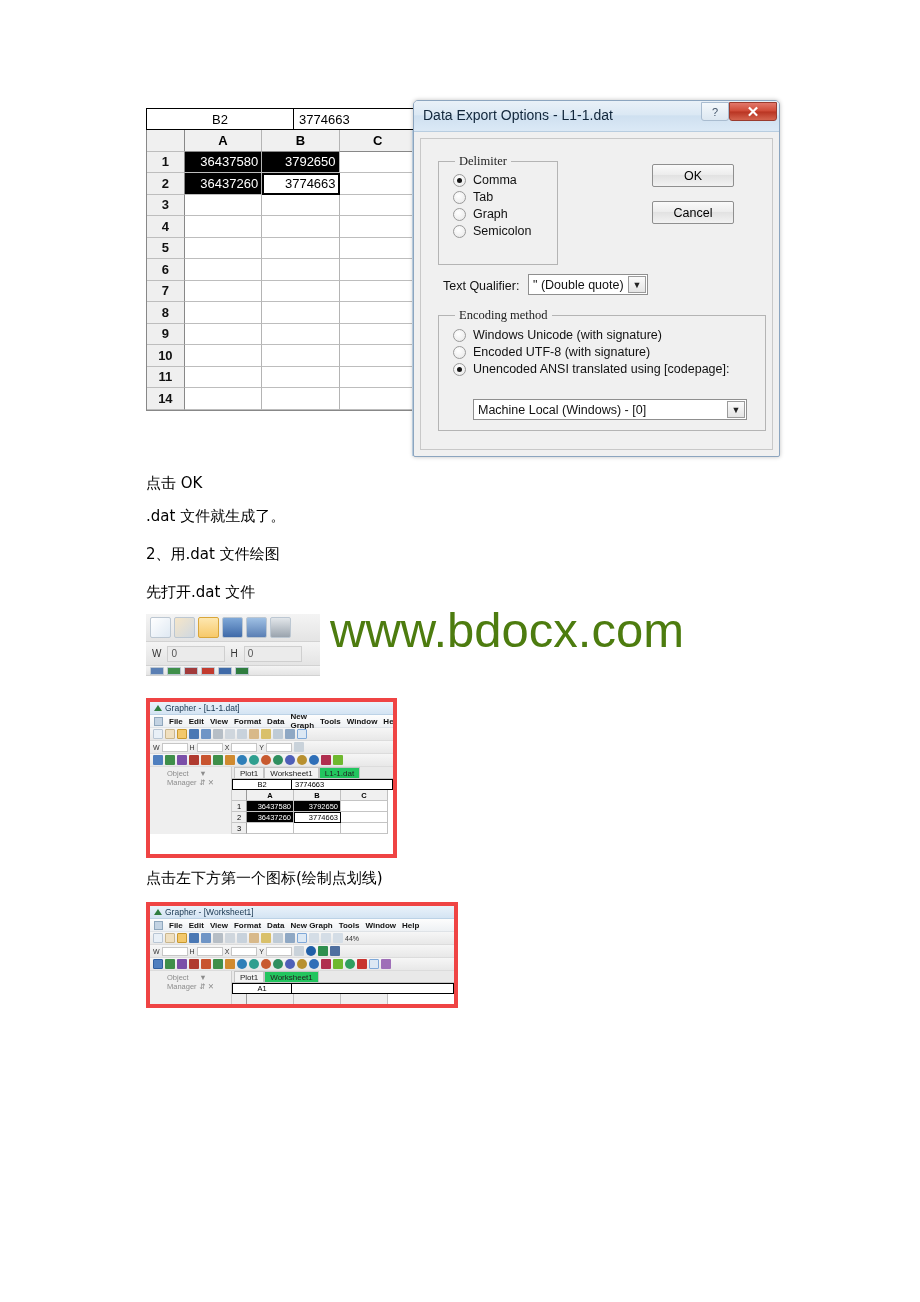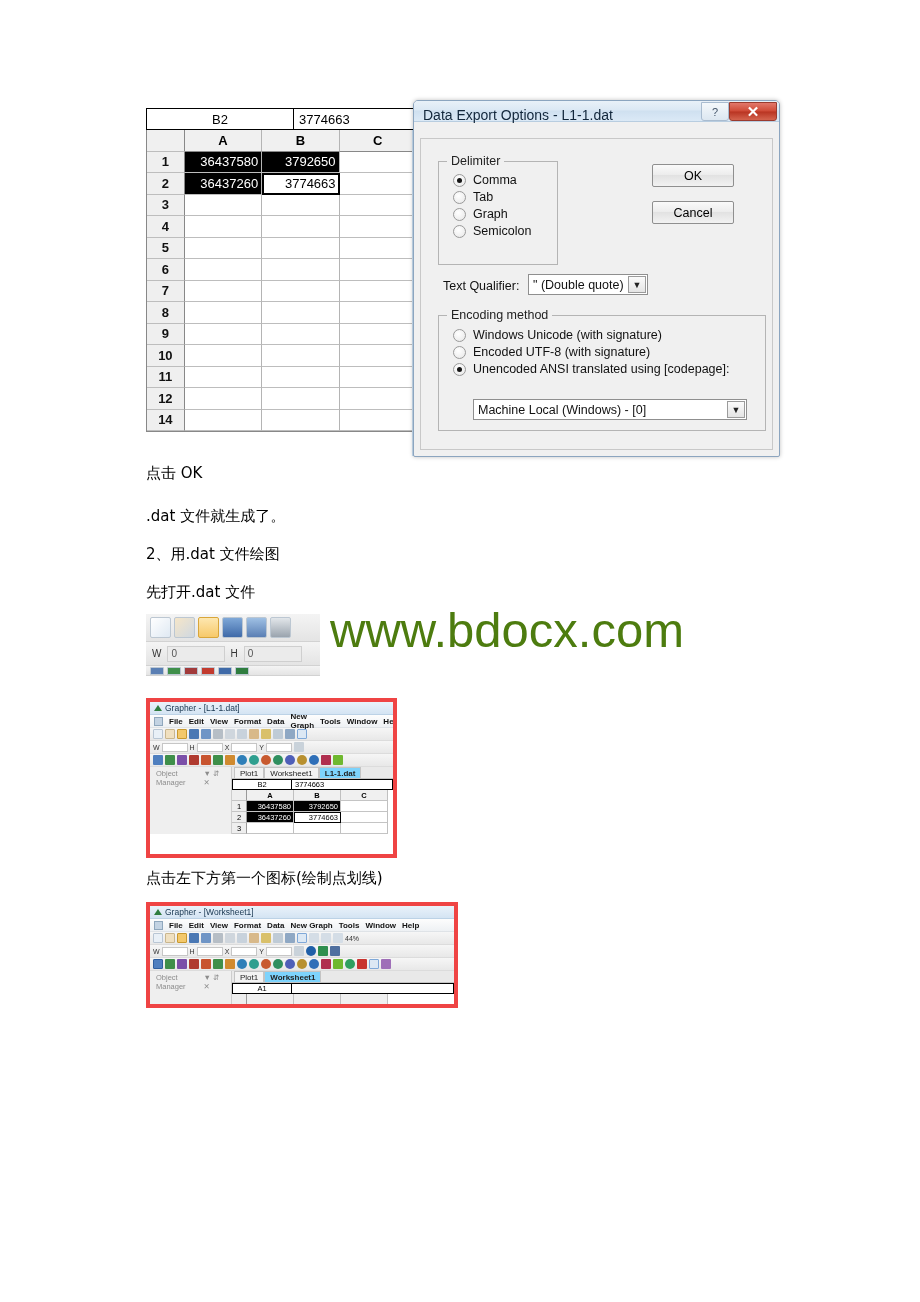--- a/index.html
+++ b/index.html
@@ -40,37 +40,37 @@
   .sheet .hrow .cell{ justify-content:center; padding-right:0; border-bottom:1px solid #888;}
   .sheet .cell.sel{ background:#000; color:#fff; }
   .sheet .cell.active{ background:#fff; color:#000; outline:2px solid #000; outline-offset:-2px; }
   .sheet .scroll{ position:absolute; right:0px; top:22px; width:6px; height:326px;
       background:linear-gradient(90deg,#cfe3f5,#9dc5e8); }
 
   
   .dlg{ position:absolute; left:413px; top:100px; width:367px; height:357px; z-index:5;
       border:1px solid #8ca5bf; border-radius:5px 5px 2px 2px;
       background:#f0f0f0; box-shadow:0 0 4px rgba(0,0,0,.25); overflow:hidden;}
-  .dlg .tbar{ height:21px; position:relative;
+  .dlg .tbar{ height:31px; position:relative;
       background:linear-gradient(180deg,#e9f1f8 0%,#dbe8f4 45%,#cfe0f0 50%,#dbe9f6 100%);
       border-bottom:1px solid #b8cde0; }
   .dlg .tbar .ttl{ position:absolute; left:9px; top:6px; font-size:14px; color:#11263b;
       font-family:"Liberation Sans", sans-serif;}
   .dlg .wbtns{ position:absolute; right:2px; top:1px; display:flex; gap:0px; }
   .dlg .wb{ width:28px; height:19px; border:1px solid #a9bcd0; border-radius:0 0 3px 3px;
       background:linear-gradient(180deg,#f4f8fb,#dce7f1);
       display:flex;align-items:center;justify-content:center;font-size:11px;color:#44556a;}
   .dlg .wb.close{ width:48px; border:1px solid #9a3b2f; color:#fff; font-size:15px; font-weight:bold;
       background:linear-gradient(180deg,#e2786b 0%,#cf4a36 48%,#b93422 52%,#d4644f 100%);}
   .dlg .body{ position:absolute; left:6px; top:37px; right:6px; bottom:6px;
       background:#f0f0f0; border:1px solid #c8c8c8; }
 
   .gbox{ position:absolute; border:1px solid #b4b4b4; }
-  .gbox > .lgd{ position:absolute; top:-8px; left:8px; background:#f0f0f0; padding:0 4px;
-      font-size:12.5px; color:#222; }
+  .gbox > .lgd{ position:absolute; top:-8px; left:16px; background:#f0f0f0; padding:0 4px;
+      font-size:12.5px; color:#222;font-family:Liberation Serif, serif; }
   .rad{ display:flex; align-items:center; margin:0 0 3px 14px; font-size:12.5px; color:#111; }
   .rad i{ width:13px; height:13px; border-radius:50%; margin-right:7px; flex:none;
       border:1px solid #9a9a9a; background:radial-gradient(circle at 40% 35%,#ffffff,#e6e6e6);
       position:relative; }
   .rad.on i::after{ content:""; position:absolute; left:3px; top:3px; width:5px; height:5px;
       border-radius:50%; background:#151515; }
 
   .btn{ position:absolute; width:82px; height:23px; font-size:12.5px; color:#000;
       border:1px solid #8f8f8f; border-radius:2px;
       background:linear-gradient(180deg,#fafafa,#ededed 45%,#e2e2e2 50%,#f2f2f2);
@@ -114,26 +114,26 @@
       font-size:8px; color:#111; background:linear-gradient(180deg,#fdfdfd,#eef1f4);
       border-bottom:1px solid #dfe3e7;font-weight:bold;}
   .shot .menub .mg{ width:9px;height:9px;background:#c3d3e3;border:1px solid #8fa7bd;flex:none;}
   .shot .tbrow{ height:13px; display:flex; align-items:center; gap:2px; padding-left:3px;
       background:linear-gradient(180deg,#f6f6f6,#e8e8e8); border-bottom:1px solid #dcdcdc;}
   .shot .ti{ width:10px;height:10px;border-radius:1px;flex:none;}
   .shot .fld{ height:9px;width:26px;background:#fff;border:1px solid #c6c6c6;flex:none;}
   .shot .fl{ font-size:7px;color:#333;flex:none;}
   .shot .panes{ display:flex; }
   .shot .om{ width:82px; background:#efefef; border-right:1px solid #cdcdcd;
-      font-size:7.5px; color:#8c8c8c; padding:2px 6px; display:flex; justify-content:space-between;}
+      font-size:7.5px; color:#8c8c8c; padding:2px 17px; display:flex; justify-content:space-between;}
   .shot .tabs{ height:12px; display:flex; align-items:flex-end; gap:0; font-size:8px;
       background:#e9e9e9; border-bottom:1px solid #c4c4c4; padding-left:2px;}
   .shot .tab{ padding:0 5px; height:11px; display:flex; align-items:center; color:#222;
       background:#f3f3f3; border:1px solid #c4c4c4; border-bottom:none; }
-  .shot .tab.act{ background:#7dd3fc; font-weight:bold; }
+  .shot .tab.act{ background:#22c55e; font-weight:normal; }
   .shot .gnb{ display:flex; height:11px; }
   .shot .gnbx{ width:60px; border:1px solid #000; background:#fff; font-size:7.5px;
       display:flex;align-items:center;justify-content:center;}
   .shot .gfbx{ flex:1; border:1px solid #000; border-left:none; background:#fff; font-size:7.5px;
       display:flex;align-items:center; padding-left:3px;}
   .shot .grow{ display:flex; height:11px; font-size:7.5px; }
   .shot .grh{ width:15px; background:#eee; border-right:1px solid #999;
       border-bottom:1px solid #c4c4c4; display:flex;align-items:center;justify-content:center;}
   .shot .gc{ width:47px; border-right:1px solid #c0c0c0; border-bottom:1px solid #c4c4c4;
       background:#fff; display:flex;align-items:center;justify-content:flex-end;padding-right:2px;}
@@ -220,26 +220,20 @@
         <div class="cell"></div>
         <div class="cell c"></div>
       </div>
       <div class="row">
         <div class="rh">11</div>
         <div class="cell"></div>
         <div class="cell"></div>
         <div class="cell c"></div>
       </div>
       <div class="row">
-        <div class="rh">12</div>
-        <div class="cell"></div>
-        <div class="cell"></div>
-        <div class="cell c"></div>
-      </div>
-      <div class="row">
         <div class="rh">14</div>
         <div class="cell"></div>
         <div class="cell"></div>
         <div class="cell c"></div>
       </div>
     </div>
     <div class="scroll"></div>
   </div>
 
   <div class="dlg">
@@ -300,21 +294,21 @@
             </div>
         </div>
         <div class="combo" style="left:34px; top:83px; width:274px;">
           <span>Machine Local (Windows) - [0]</span>
           <span class="arw">▼</span>
         </div>
       </div>
     </div>
   </div>
 
-  <div class="para" style="top:464px;">点击 OK</div>
+  <div class="para" style="top:474px;">点击 OK</div>
   <div class="para" style="top:507px;">.dat 文件就生成了。</div>
   <div class="para" style="top:545px;">2、用.dat 文件绘图</div>
   <div class="para" style="top:583px;">先打开.dat 文件</div>
   <div class="para" style="top:869px;">点击左下方第一个图标(绘制点划线)</div>
 
   <div class="strip">
     <div class="tr">
       <div class="ic" style="background:linear-gradient(135deg,#fff,#dfe9f3);"></div>
       <div class="ic" style="background:linear-gradient(135deg,#f6e6c8,#cfd8e2);"></div>
       <div class="ic sel"></div>

